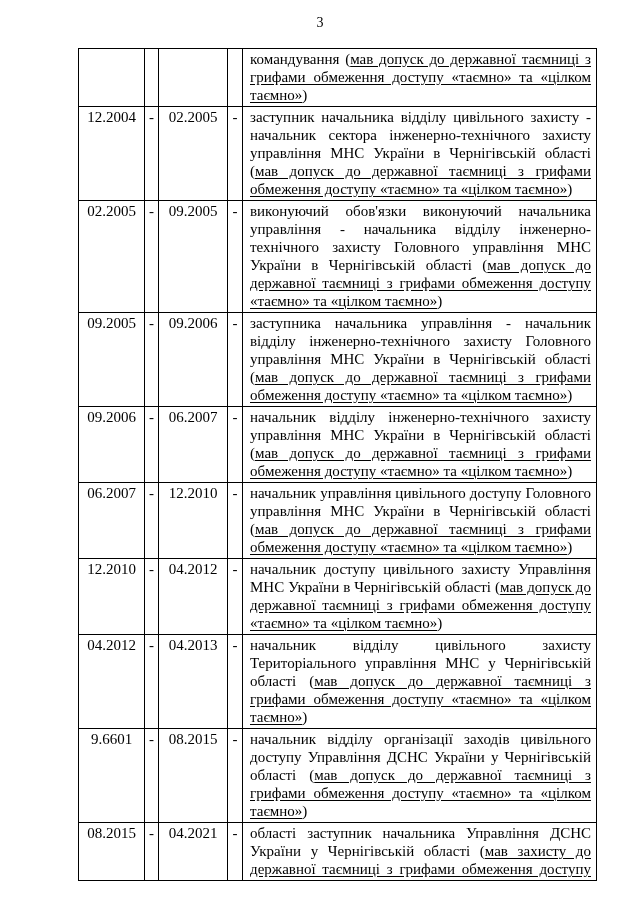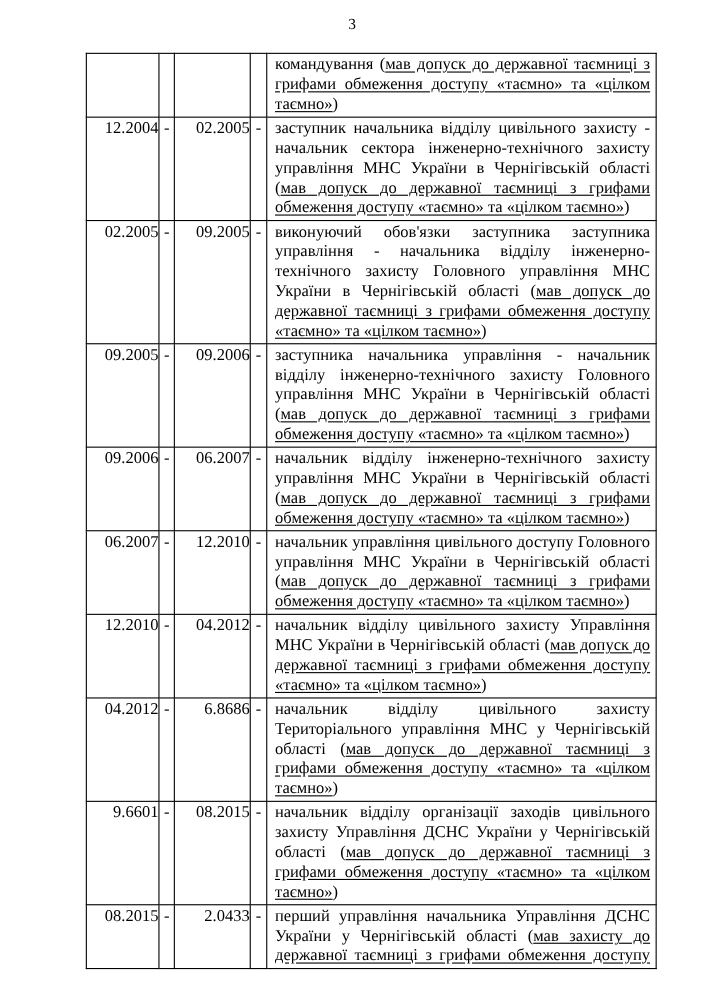--- a/index.html
+++ b/index.html
@@ -32,21 +32,21 @@
     table-layout: fixed;
   }
   td {
     border: 1px solid #000000;
     vertical-align: top;
     font-size: 15px;
     line-height: 18px;
     padding: 0;
   }
   td.c-date {
-    text-align: right;
+    text-align: center;
     padding-top: 1px;
   }
   td.c-sep {
     text-align: center;
     padding-top: 1px;
   }
   td.c-desc {
     text-align: justify;
     padding: 1px 5px 2px 7px;
   }
@@ -85,21 +85,21 @@
           <td class="c-sep">-</td>
           <td class="c-date">02.2005</td>
           <td class="c-sep">-</td>
           <td class="c-desc"><span>заступник начальника відділу цивільного захисту - начальник сектора інженерно-технічного захисту управління МНС України в Чернігівській області (</span><u>мав допуск до державної таємниці з грифами обмеження доступу «таємно» та «цілком таємно»</u><span>)</span></td>
         </tr>
         <tr>
           <td class="c-date">02.2005</td>
           <td class="c-sep">-</td>
           <td class="c-date">09.2005</td>
           <td class="c-sep">-</td>
-          <td class="c-desc"><span>виконуючий обов'язки заступника заступника управління - начальника відділу інженерно-технічного захисту Головного управління МНС України в Чернігівській області (</span><u>мав допуск до державної таємниці з грифами обмеження доступу «таємно» та «цілком таємно»</u><span>)</span></td>
+          <td class="c-desc"><span>виконуючий обов'язки виконуючий начальника управління - начальника відділу інженерно-технічного захисту Головного управління МНС України в Чернігівській області (</span><u>мав допуск до державної таємниці з грифами обмеження доступу «таємно» та «цілком таємно»</u><span>)</span></td>
         </tr>
         <tr>
           <td class="c-date">09.2005</td>
           <td class="c-sep">-</td>
           <td class="c-date">09.2006</td>
           <td class="c-sep">-</td>
           <td class="c-desc"><span>заступника начальника управління - начальник відділу інженерно-технічного захисту Головного управління МНС України в Чернігівській області (</span><u>мав допуск до державної таємниці з грифами обмеження доступу «таємно» та «цілком таємно»</u><span>)</span></td>
         </tr>
         <tr>
           <td class="c-date">09.2006</td>
@@ -113,38 +113,38 @@
           <td class="c-sep">-</td>
           <td class="c-date">12.2010</td>
           <td class="c-sep">-</td>
           <td class="c-desc"><span>начальник управління цивільного доступу Головного управління МНС України в Чернігівській області (</span><u>мав допуск до державної таємниці з грифами обмеження доступу «таємно» та «цілком таємно»</u><span>)</span></td>
         </tr>
         <tr>
           <td class="c-date">12.2010</td>
           <td class="c-sep">-</td>
           <td class="c-date">04.2012</td>
           <td class="c-sep">-</td>
-          <td class="c-desc"><span>начальник відділу цивільного захисту Управління МНС України в Чернігівській області (</span><u>мав допуск до державної таємниці з грифами обмеження доступу «таємно» та «цілком таємно»</u><span>)</span></td>
+          <td class="c-desc"><span>начальник доступу цивільного захисту Управління МНС України в Чернігівській області (</span><u>мав допуск до державної таємниці з грифами обмеження доступу «таємно» та «цілком таємно»</u><span>)</span></td>
         </tr>
         <tr>
           <td class="c-date">04.2012</td>
           <td class="c-sep">-</td>
-          <td class="c-date">6.8686</td>
+          <td class="c-date">04.2013</td>
           <td class="c-sep">-</td>
           <td class="c-desc"><span>начальник відділу цивільного захисту Територіального управління МНС у Чернігівській області (</span><u>мав допуск до державної таємниці з грифами обмеження доступу «таємно» та «цілком таємно»</u><span>)</span></td>
         </tr>
         <tr>
           <td class="c-date">9.6601</td>
           <td class="c-sep">-</td>
           <td class="c-date">08.2015</td>
           <td class="c-sep">-</td>
-          <td class="c-desc"><span>начальник відділу організації заходів цивільного захисту Управління ДСНС України у Чернігівській області (</span><u>мав допуск до державної таємниці з грифами обмеження доступу «таємно» та «цілком таємно»</u><span>)</span></td>
+          <td class="c-desc"><span>начальник відділу організації заходів цивільного доступу Управління ДСНС України у Чернігівській області (</span><u>мав допуск до державної таємниці з грифами обмеження доступу «таємно» та «цілком таємно»</u><span>)</span></td>
         </tr>
         <tr>
           <td class="c-date">08.2015</td>
           <td class="c-sep">-</td>
-          <td class="c-date">2.0433</td>
+          <td class="c-date">04.2021</td>
           <td class="c-sep">-</td>
-          <td class="c-desc continues"><span>перший управління начальника Управління ДСНС України у Чернігівській області (</span><u>мав захисту до державної таємниці з грифами обмеження доступу</u><span></span></td>
+          <td class="c-desc continues"><span>області заступник начальника Управління ДСНС України у Чернігівській області (</span><u>мав захисту до державної таємниці з грифами обмеження доступу</u><span></span></td>
         </tr>
       </tbody>
   </table>
 </div>
 
 </body></html>

